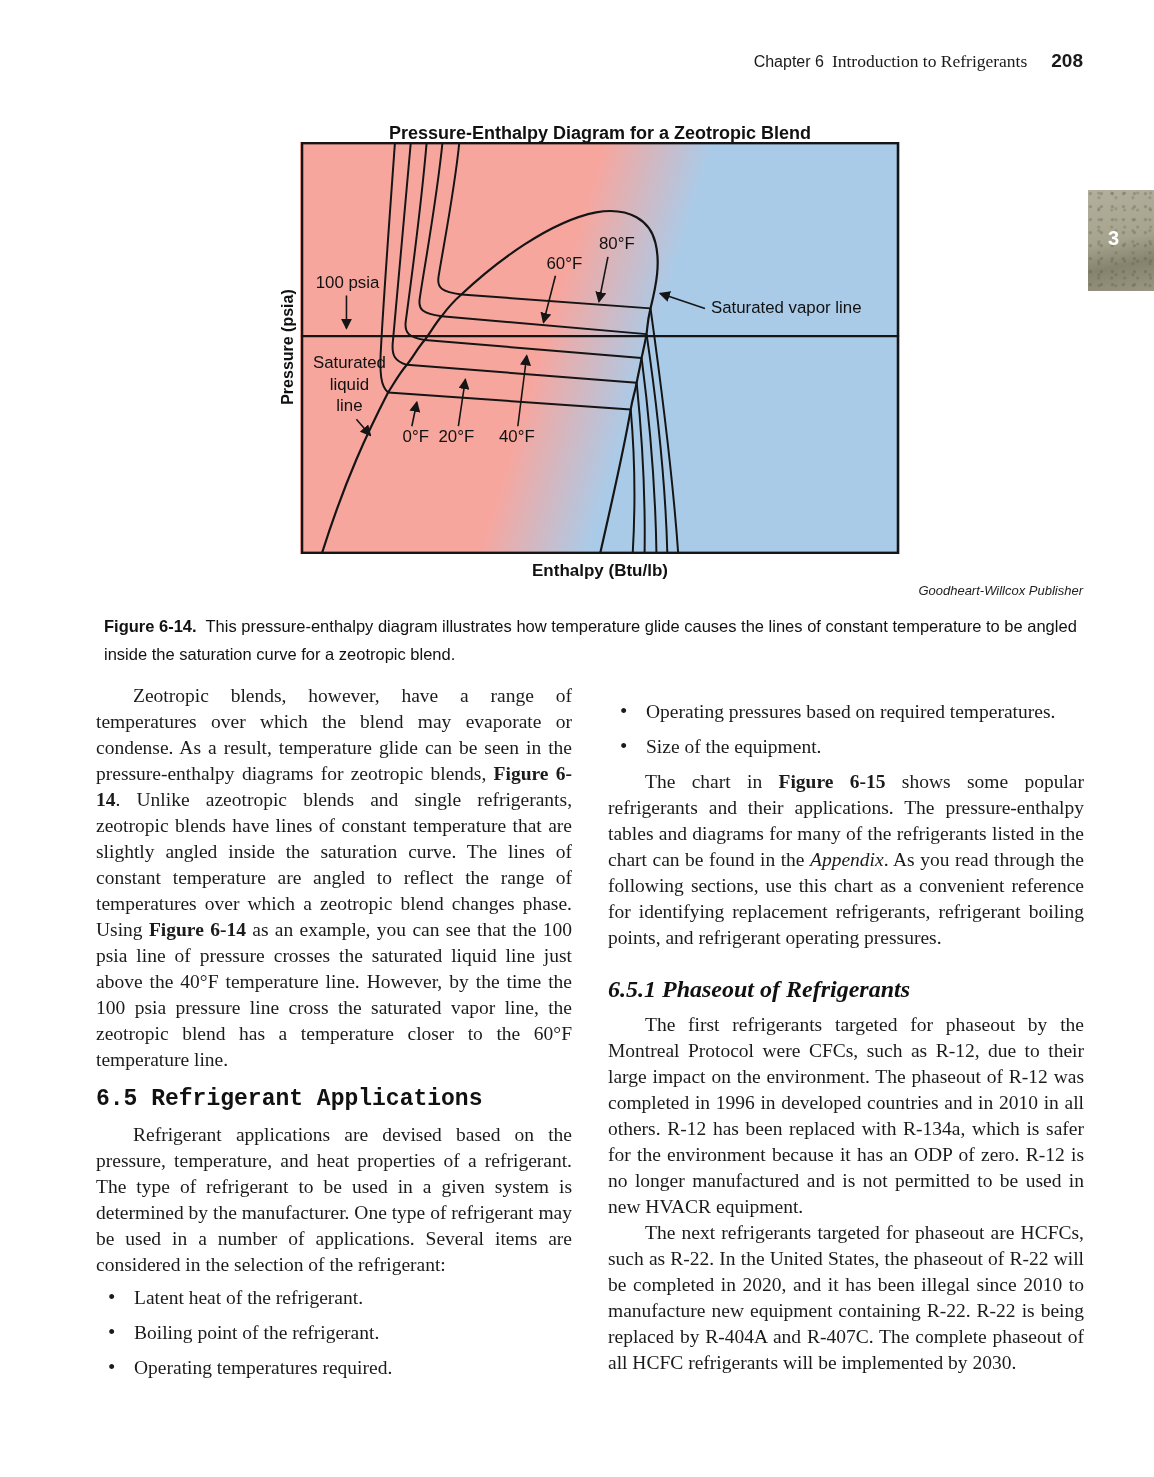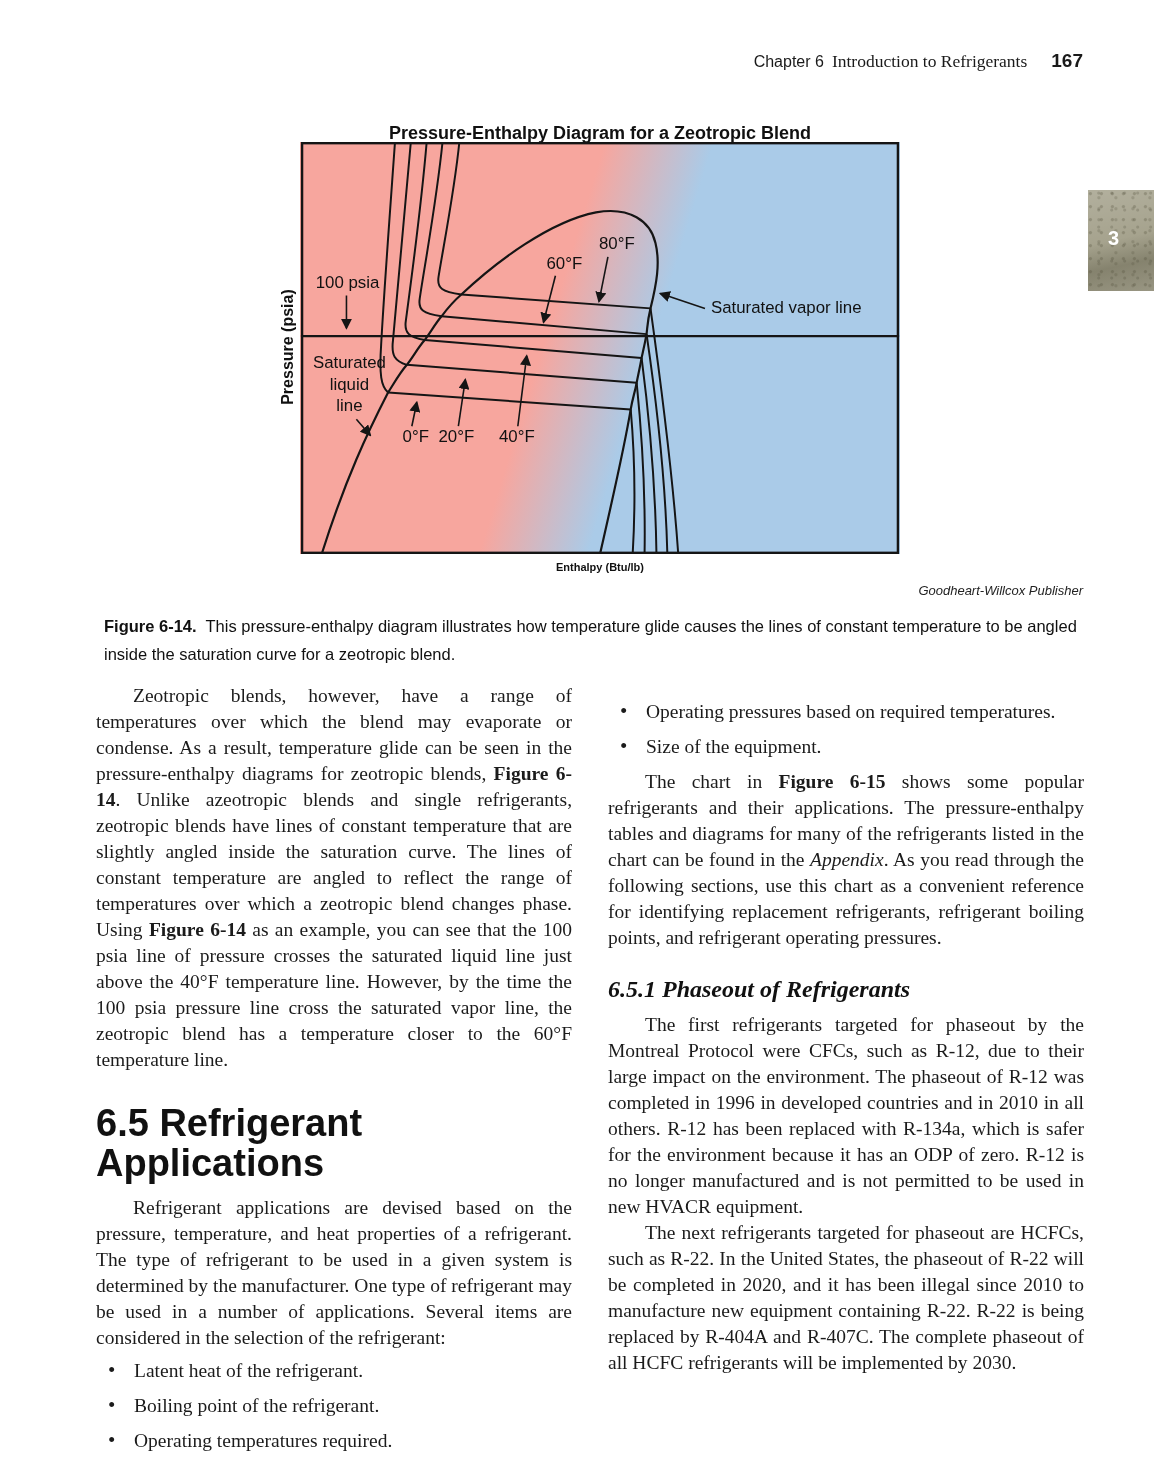--- a/index.html
+++ b/index.html
@@ -25,49 +25,49 @@
 
   
   .fig-title{position:absolute;top:123px;left:300px;width:600px;text-align:center;
              font-weight:bold;font-size:18px;color:#111;}
   .plot{position:absolute;top:142px;left:300px;width:600px;height:412px;
         background:linear-gradient(107deg,#f7a69e 0%,#f7a69e 42%,#aacbe8 57%,#aacbe8 100%);}
   .plot svg{position:absolute;left:0;top:0;width:100%;height:100%;}
   .y-axis-label{position:absolute;left:228px;top:338px;width:120px;text-align:center;
                 font-weight:bold;font-size:16px;transform:rotate(-90deg);color:#111;}
   .x-axis-label{position:absolute;top:561px;left:300px;width:600px;text-align:center;
-                font-weight:bold;font-size:11px;color:#111;}
+                font-weight:bold;font-size:17px;color:#111;}
   .credit{position:absolute;top:583px;right:71px;font-style:italic;font-size:13px;color:#222;}
   .caption{position:absolute;top:604px;left:96px;width:988px;font-size:16.5px;line-height:28px;color:#111;margin:8px;}
   .caption .cap-label{font-weight:bold;}
 
   
   .columns{position:absolute;top:683px;left:96px;width:988px;display:flex;gap:36px;
            font-family:"Liberation Serif",serif;font-size:19.5px;line-height:26px;
            text-align:justify;color:#1b1b1b;}
   .col{width:482px;}
   .columns p{margin:0;text-indent:37px;}
-  .columns h2{font-family:Liberation Sans, sans-serif;font-weight:bold;font-size:38px;line-height:1.05;
-              margin:31px 0 11px;text-align:left;text-indent:0;color:#111;}
+  .columns h2{font-family:Liberation Mono, monospace;font-weight:bold;font-size:23px;line-height:1.05;
+              margin:14px 0 11px;text-align:left;text-indent:0;color:#111;}
   .columns h3{font-family:"Liberation Serif",serif;font-weight:bold;font-style:italic;font-size:24px;
               margin:25px 0 10px;text-align:left;text-indent:0;color:#111;}
   .columns ul{list-style:none;margin:7px 0 0 0;padding:0;text-align:left;}
   .columns li{position:relative;padding-left:38px;margin-bottom:9px;}
   .columns li::before{content:"\2022";position:absolute;left:12px;top:-1px;font-size:21px;}
   .bold{font-weight:bold;} .ital{font-style:italic;}
 </style>
 </head>
 <body>
 
 <div class="page">
 
   <header class="page-header">
     <span class="hdr-chapter">Chapter 6</span>
     <span class="hdr-title">Introduction to Refrigerants</span>
-    <span class="hdr-pagenum">167</span>
+    <span class="hdr-pagenum">208</span>
   </header>
 
   <div class="side-tab">
     <span class="tab-num">3</span>
   </div>
 
   <div class="fig-title">Pressure-Enthalpy Diagram for a Zeotropic Blend</div>
 
   <div class="y-axis-label">Pressure (psia)</div>
 

